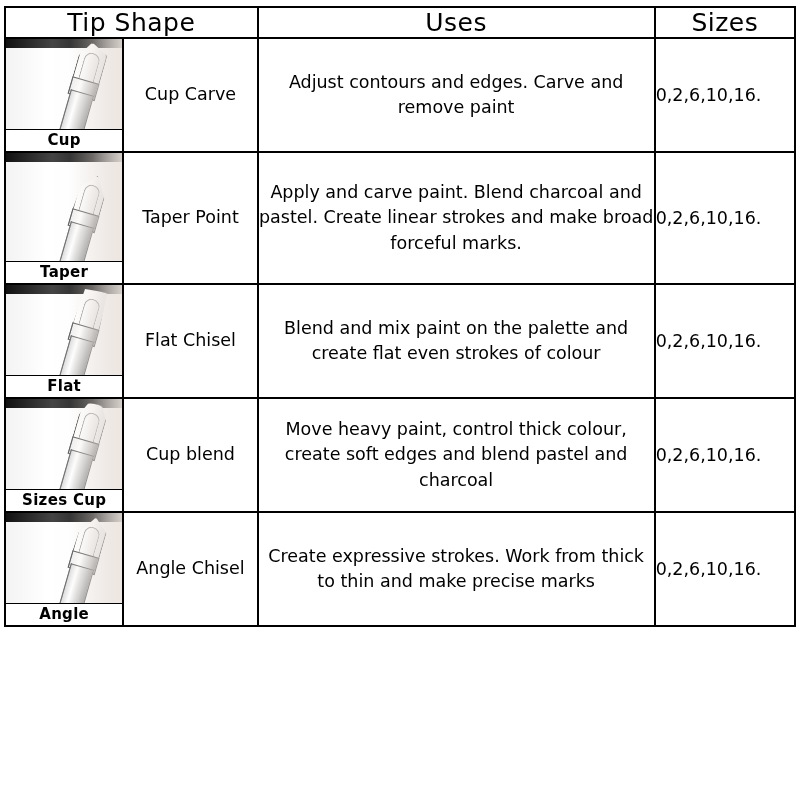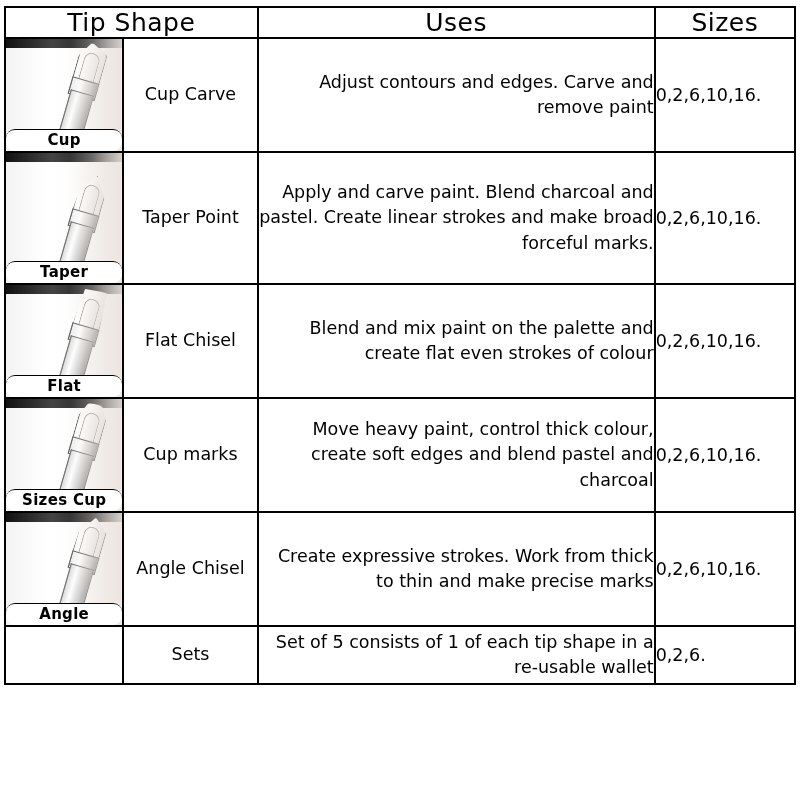--- a/index.html
+++ b/index.html
@@ -55,21 +55,21 @@
   .name-cell {
     text-align: center;
     font-size: 17.5px;
     line-height: 1.25;
     padding: 4px 6px;
     color: #000;
   }
 
   
   .uses-cell {
-    text-align: right;
+    text-align: center;
     font-size: 17.5px;
     line-height: 1.45;
     padding: 8px 9px 8px 9px;
     color: #000;
   }
 
   
   .sizes-cell {
     text-align: left;
     font-size: 17.5px;
@@ -169,21 +169,20 @@
     width: 100%;
     box-sizing: border-box;
     text-align: center;
     font-size: 15px;
     font-weight: bold;
     color: #000;
     background: #ffffff;
     border-top: 1px solid #000;
     padding: 1px 0 2px 0;
     letter-spacing: 0.3px;
-    border-radius: 9px;
   }
 
   .empty-img-cell {
     background: #ffffff;
     height: 56px;
   }
 </style>
 </head>
 <body>
 
@@ -268,21 +267,21 @@
               <div class="tip round">
                   <div class="inner"></div>
                 </div>
               <div class="ferrule"></div>
               <div class="handle"></div>
             </div>
             <div class="fade"></div>
             <div class="caption">Sizes Cup</div>
           </div>
         </td>
-        <td class="name-cell">Cup marks</td>
+        <td class="name-cell">Cup blend</td>
         <td class="uses-cell">Move heavy paint, control thick colour, create soft edges and blend pastel and charcoal</td>
         <td class="sizes-cell">0,2,6,10,16.</td>
       </tr>
 
       <tr>
         <td class="img-cell">
           <div class="brush-photo">
             <div class="brush">
               <div class="tip angle">
                   <div class="inner"></div>
@@ -292,22 +291,16 @@
             </div>
             <div class="fade"></div>
             <div class="caption">Angle</div>
           </div>
         </td>
         <td class="name-cell">Angle Chisel</td>
         <td class="uses-cell">Create expressive strokes. Work from thick to thin and make precise marks</td>
         <td class="sizes-cell">0,2,6,10,16.</td>
       </tr>
 
-      <tr>
-        <td class="empty-img-cell"></td>
-        <td class="name-cell">Sets</td>
-        <td class="uses-cell">Set of 5 consists of 1 of each tip shape in a re-usable wallet</td>
-        <td class="sizes-cell">0,2,6.</td>
-      </tr>
 
     </tbody>
   </table>
 </div>
 
 </body></html>

